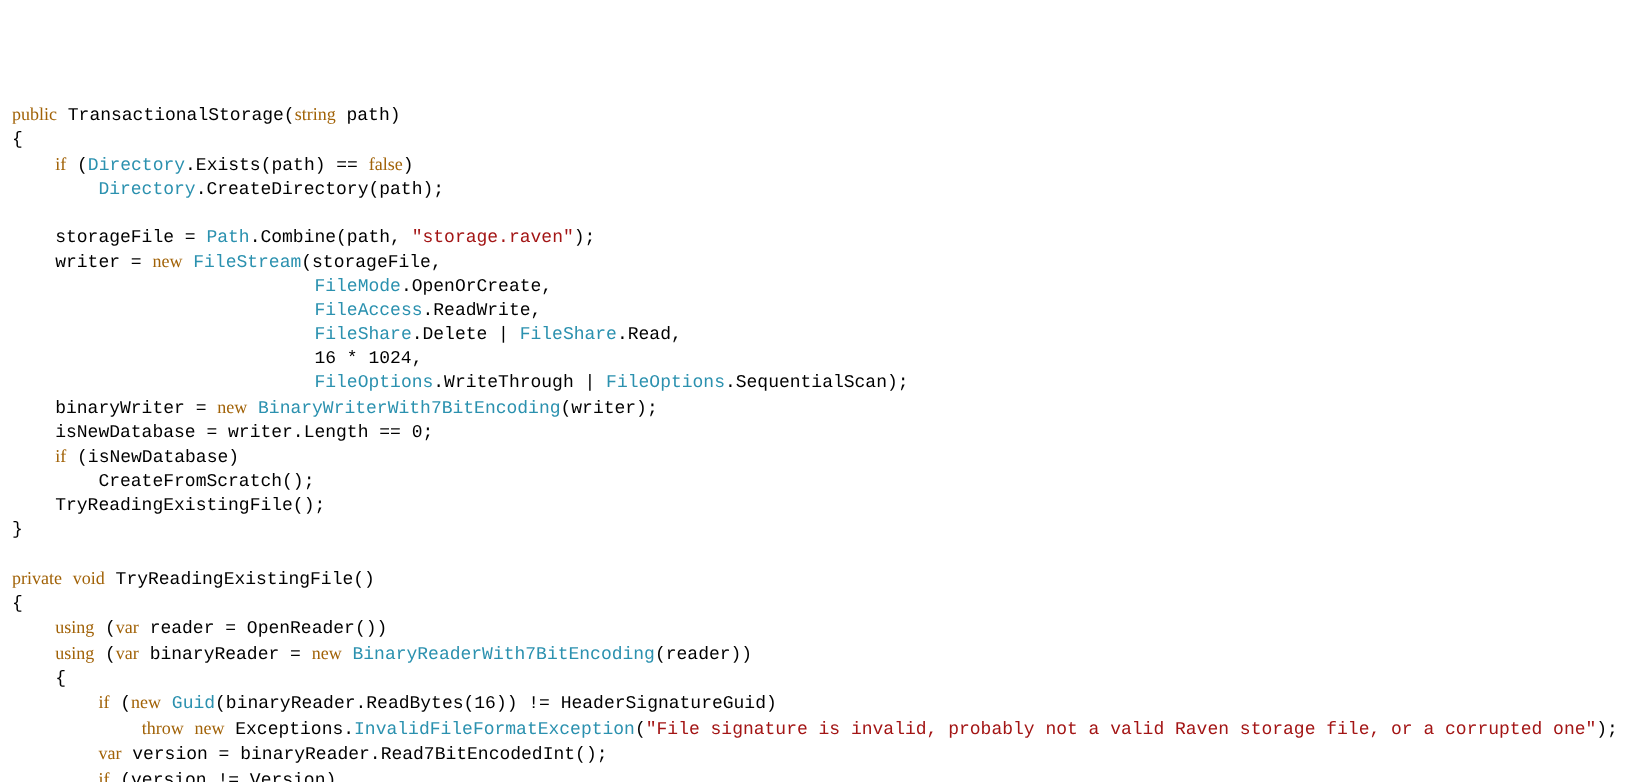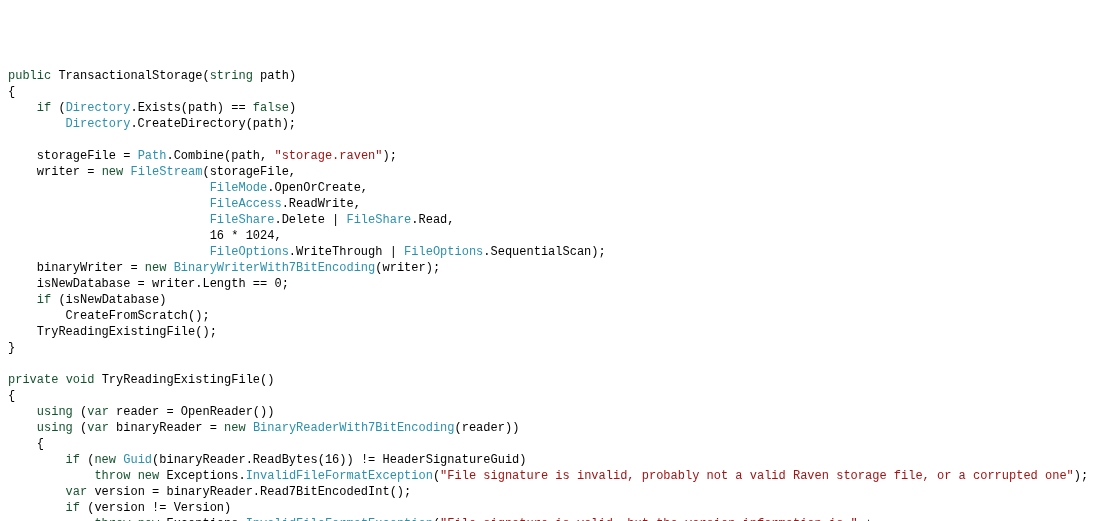--- a/index.html
+++ b/index.html
@@ -6,21 +6,21 @@
     margin: 0;
     padding: 4px 8px;
     background: #ffffff;
     font-family: Consolas, "Courier New", monospace;
     font-size: 12px;
     line-height: 16px;
     color: #000000;
     white-space: pre;
     overflow: auto;
   }
-  .kw  { color: #14532d; }  
+  .kw  { color: #a16207; font-family: Liberation Serif, serif; }  
   .typ { color: #2b91af; }  
   .str { color: #a31515; }  
   .pln { color: #000000; }  
   .code-block { }
 </style>
 </head>
 <body>
 
 
 

